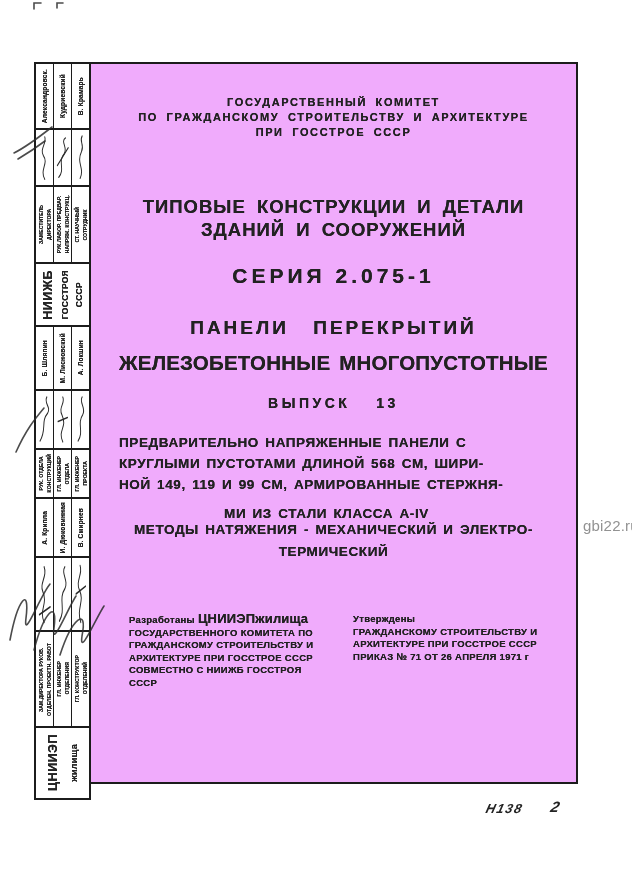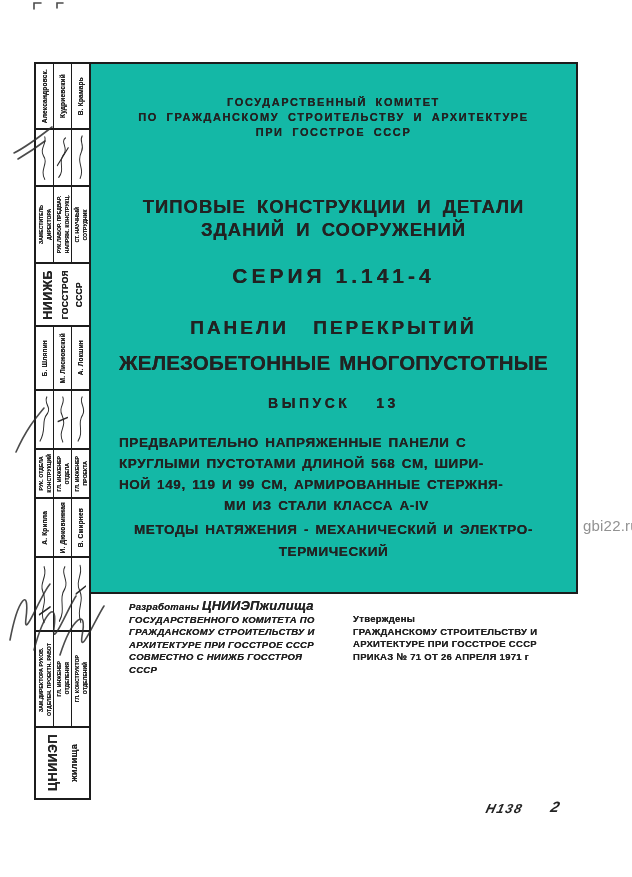--- a/index.html
+++ b/index.html
@@ -29,41 +29,41 @@
   .tt  { font-size:5px;  line-height:8px; letter-spacing:0.1px; }
   .org { display:flex; align-items:center; justify-content:space-evenly; border-bottom:2px solid #1c1c1c; overflow:hidden; }
   .org-big  { font-size:12.5px; letter-spacing:0.5px; }
   .org-med  { font-size:8.5px;  letter-spacing:0.3px; }
   .org-med2 { font-size:9px;    letter-spacing:0.3px; }
   .sig-svg { width:80%; height:86%; }
   .sig-svg path { fill:none; stroke:#2a2a2a; stroke-width:1.4; stroke-linecap:round; }
 
   
   .frame {
-    position:absolute; left:89px; top:62px; width:489px; height:532px;
-    border:2px solid #1c1c1c; background:#14b8a6;
+    position:absolute; left:89px; top:62px; width:489px; height:722px;
+    border:2px solid #1c1c1c; background:#f0abfc;
   }
   .frame > div { position:absolute; left:0; right:0; text-align:center; font-weight:bold; }
   .doc { text-shadow:0 0 0.5px #222; color:#222; }
 
   .hdr     { top:31px;  font-size:11px;   line-height:15px; letter-spacing:1.6px; word-spacing:4px; }
   .caption { top:131px; font-size:18.5px; line-height:23px; letter-spacing:1px; word-spacing:5px; }
   .series  { top:200px; font-size:21px;   letter-spacing:4px; }
   .title1  { top:253px; font-size:19px;   letter-spacing:3px; word-spacing:16px; }
   .title2  { top:287px; font-size:20.5px; letter-spacing:0.2px; word-spacing:3px; }
   .issue   { top:331px; font-size:14px;   letter-spacing:3.5px; }
   .issue .num { margin-left:26px;text-align:center; }
 
   .desc    { top:368px; left:28px !important; right:42px !important; text-align:left !important;
              font-size:13.5px; line-height:21px; letter-spacing:0.6px; word-spacing:2px; }
-  .desc .c { text-align:center; }
+  .desc .c { text-align:center;margin-top:8px; }
   .methods { top:455px; font-size:13.5px; line-height:22px; letter-spacing:0.6px; word-spacing:2px; }
 
   .foot { text-align:left !important; font-size:9.5px; line-height:12.5px; letter-spacing:0.3px; }
-  .foot-left  { top:536px; left:38px  !important; right:auto !important; width:218px;font-style:italic; }
+  .foot-left  { top:549px; left:38px  !important; right:auto !important; width:218px; }
   .foot-right { top:549px; left:262px !important; right:auto !important; width:226px; }
   .orgname { font-size:13px; letter-spacing:0.2px; }
 
   
   .overlay { position:absolute; left:0; top:0; width:632px; height:877px; pointer-events:none; }
   .overlay path { fill:none; stroke:#2b2b2b; stroke-width:1.6; stroke-linecap:round; opacity:0.85; }
   .watermark { position:absolute; left:583px; top:517px; font-size:15px; color:#929292; letter-spacing:0.2px;text-align:right; }
   .hw { position:absolute; font-style:italic; font-weight:bold; color:#232323; transform:skewX(-14deg); }
   .hw-code { left:486px; top:801px; font-size:13px; letter-spacing:1.5px; }
   .hw-page { left:551px; top:798px; font-size:15px; }
@@ -232,21 +232,21 @@
       <div>ГОСУДАРСТВЕННЫЙ КОМИТЕТ</div>
       <div>ПО ГРАЖДАНСКОМУ СТРОИТЕЛЬСТВУ И АРХИТЕКТУРЕ</div>
       <div>ПРИ ГОССТРОЕ СССР</div>
     </div>
 
     <div class="caption doc">
       <div>ТИПОВЫЕ КОНСТРУКЦИИ И ДЕТАЛИ</div>
       <div>ЗДАНИЙ И СООРУЖЕНИЙ</div>
     </div>
 
-    <div class="series doc">СЕРИЯ 1.141-4</div>
+    <div class="series doc">СЕРИЯ 2.075-1</div>
 
     <div class="title1 doc">ПАНЕЛИ ПЕРЕКРЫТИЙ</div>
     <div class="title2 doc">ЖЕЛЕЗОБЕТОННЫЕ МНОГОПУСТОТНЫЕ</div>
 
     <div class="issue doc">
       <span>ВЫПУСК</span><span class="num">13</span>
     </div>
 
     <div class="desc doc">
       <div>ПРЕДВАРИТЕЛЬНО НАПРЯЖЕННЫЕ ПАНЕЛИ  С</div>

